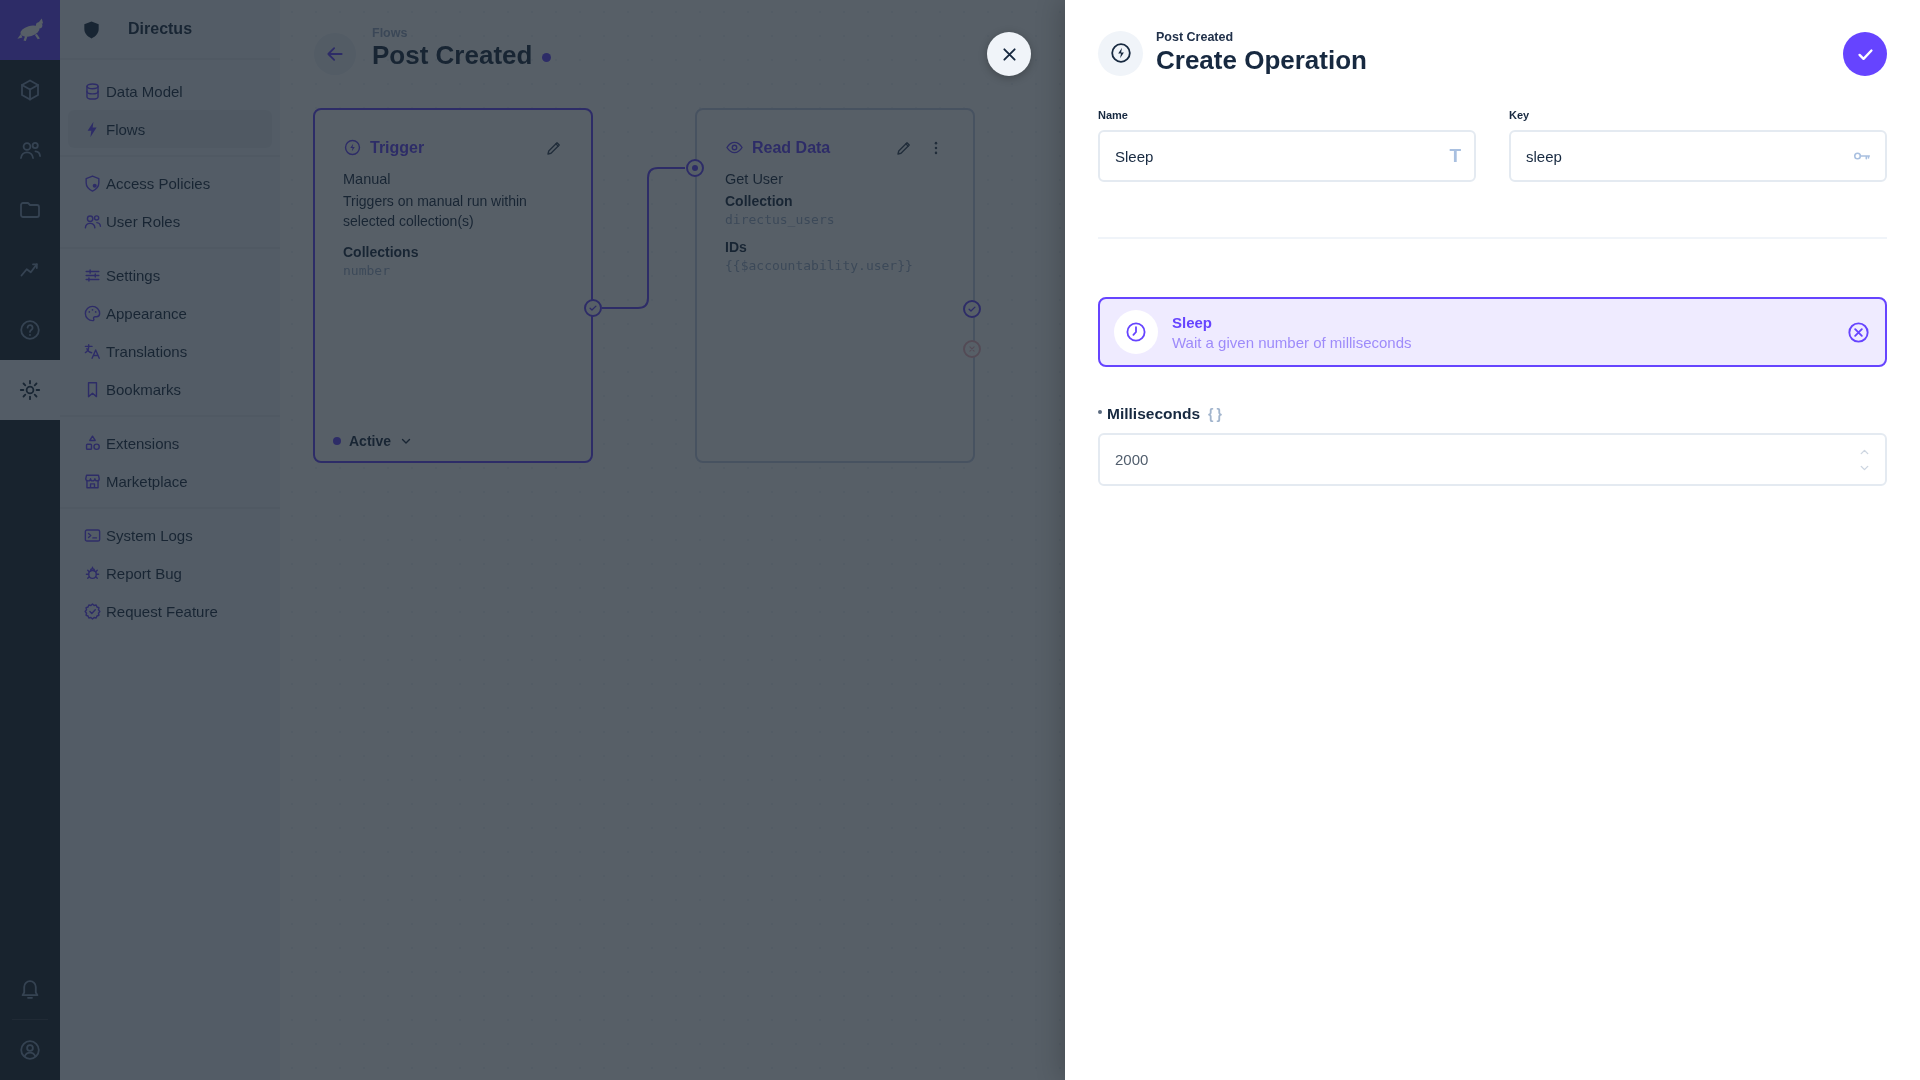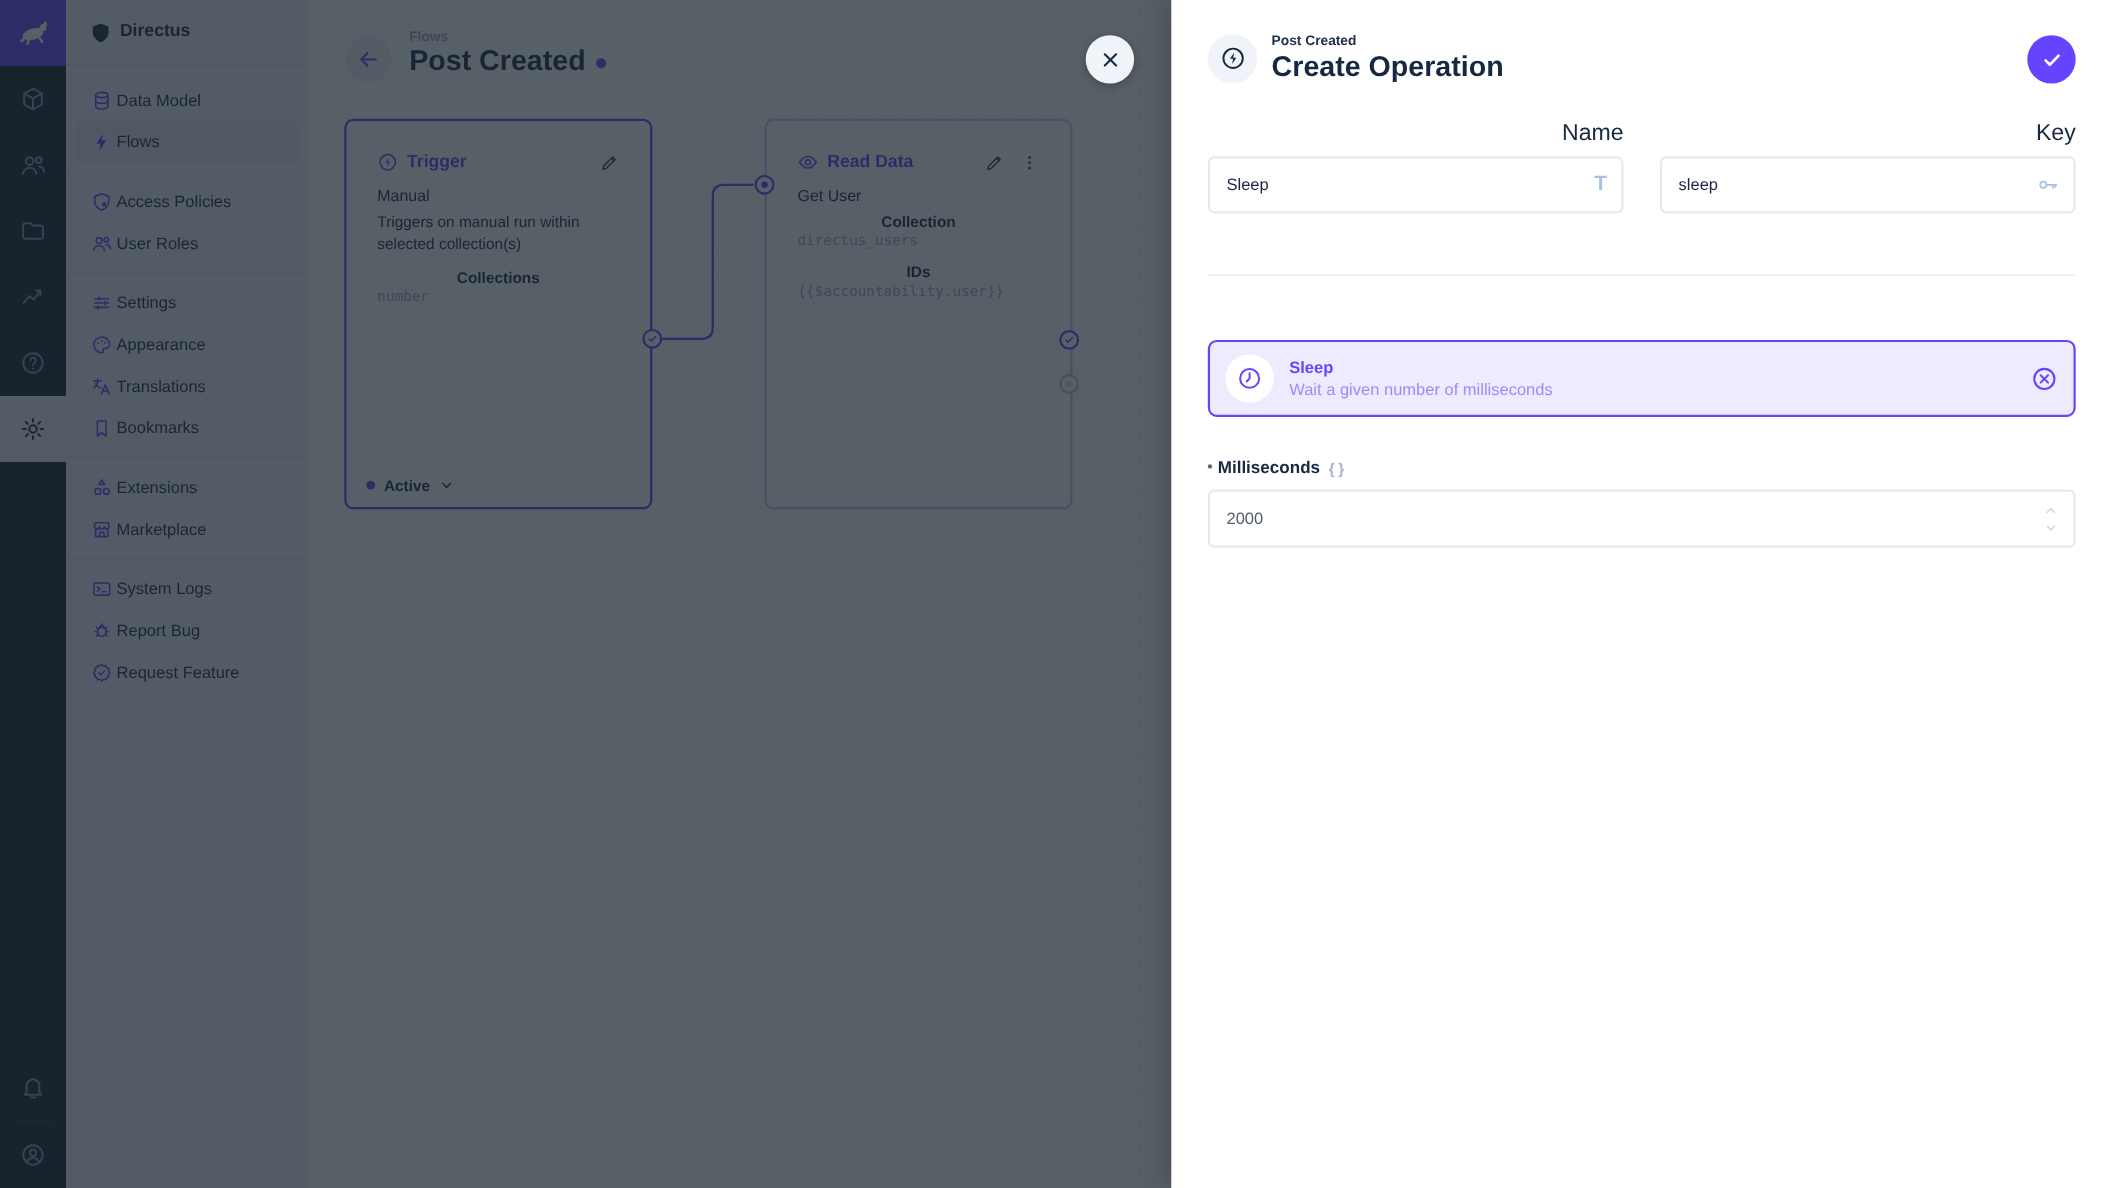--- a/index.html
+++ b/index.html
@@ -11,21 +11,21 @@
   .module-bar { position:absolute; left:0; top:0; width:60px; height:1080px; background:#18222f; z-index:1; }
   .logo-tile { width:60px; height:60px; background:#6644ff; display:flex; align-items:center; justify-content:center; }
   .mod-cell { width:60px; height:60px; display:flex; align-items:center; justify-content:center; color:#8196b1; }
   .mod-cell.active { background:#f0f4f9; color:#172940; }
   .mod-cell svg { width:24px; height:24px; }
   .mod-bottom { position:absolute; bottom:0; left:0; width:60px; }
   .mod-divider { height:1px; width:36px; margin:0 auto; background:rgba(255,255,255,.12); }
 
   
   .nav { position:absolute; left:60px; top:0; width:220px; height:1080px; background:#f0f4f9; z-index:1; }
-  .project-bar { height:60px; display:flex; align-items:center; gap:7px; padding:0 21px; border-bottom:2px solid #e4eaf1; }
+  .project-bar { height:60px; display:flex; align-items:center; gap:26px; padding:0 21px; border-bottom:2px solid #e4eaf1; }
   .project-bar svg { width:21px; height:21px; }
   .project-name { font-size:16px; font-weight:700; color:#172940; }
   .nav-items { padding-top:12px; }
   .nav-item { height:38px; display:flex; align-items:center; gap:4px; padding:0 23px; cursor:pointer; }
   .nav-item svg { width:19px; height:19px; color:#6644ff; flex:none; }
   .nav-item span { font-size:15px; font-weight:500; color:#172940; white-space:nowrap; }
   .nav-item.active { background:#e4eaf1; border-radius:6px; margin:0 8px; padding:0 15px; }
   .nav-divider { height:2px; background:#e4eaf1; margin:7px 0; }
 
   
@@ -44,21 +44,21 @@
   .panel { position:absolute; width:280px; height:355px; background:#fff; border-radius:8px; padding:28px; z-index:2; }
   .panel.trigger { left:33px; top:108px; border:2px solid #6644ff; }
   .panel.readdata { left:415px; top:108px; border:2px solid #c3cde6; }
   .panel-head { display:flex; align-items:center; gap:8px; }
   .panel-head svg.p-ico { width:19px; height:19px; color:#6644ff; flex:none; }
   .panel-title { font-size:16px; font-weight:700; color:#6644ff; flex:1; }
   .panel-actions { display:flex; align-items:center; gap:14px; color:#37465a; }
   .panel-actions svg { width:18px; height:18px; cursor:pointer; }
   .p-line1 { margin-top:14px; font-size:14.5px; color:#172940; }
   .p-desc { margin-top:4px; font-size:14px; line-height:1.45; color:#172940; width:238px; }
-  .p-opt-label { margin-top:12px; font-size:14px; font-weight:700; color:#172940;text-align:center; }
+  .p-opt-label { margin-top:12px; font-size:14px; font-weight:700; color:#172940; }
   .p-opt-value { margin-top:3px; font-size:13px; font-family:"DejaVu Sans Mono", monospace; color:#9badc9; }
   .status-row { position:absolute; left:18px; bottom:12px; display:flex; align-items:center; gap:8px; cursor:pointer; }
   .status-dot { width:8px; height:8px; border-radius:50%; background:#6644ff; }
   .status-label { font-size:14px; font-weight:600; color:#172940; }
   .status-row svg { width:14px; height:14px; color:#172940; }
 
   .conn { position:absolute; width:18px; height:18px; border-radius:50%; background:#fff; border:2px solid #6644ff;
     z-index:3; display:flex; align-items:center; justify-content:center; color:#6644ff; }
   .conn svg { width:10px; height:10px; }
   .conn .indot { width:6px; height:6px; border-radius:50%; background:#6644ff; }
@@ -78,21 +78,21 @@
   .drawer-ico { width:45px; height:45px; border-radius:50%; background:#f0f4f9; display:flex; align-items:center; justify-content:center; flex:none; }
   .drawer-ico svg { width:24px; height:24px; color:#172940; }
   .drawer-titles { margin-left:13px; }
   .drawer-crumb { font-size:12.5px; font-weight:600; color:#21314a; }
   .drawer-title { font-size:26px; font-weight:700; color:#172940; margin-top:1px; }
   .done-btn { position:absolute; right:33px; top:32px; width:44px; height:44px; border-radius:50%; background:#6644ff;
     display:flex; align-items:center; justify-content:center; cursor:pointer; }
   .done-btn svg { width:19px; height:19px; color:#fff; }
 
   .field-grid { display:grid; grid-template-columns:1fr 1fr; gap:33px; margin-top:33px; }
-  .f-label { font-size:21px; font-weight:400; color:#172940; margin-bottom:9px;text-align:right; }
+  .f-label { font-size:11px; font-weight:700; color:#172940; margin-bottom:9px; }
   .input-wrap { position:relative; }
   .text-input { width:100%; height:52px; border:2px solid #e4eaf1; border-radius:6px; padding:0 46px 0 15px;
     font-size:15px; color:#172940; font-family:"Liberation Sans", sans-serif; background:#fff; outline:none; }
   .input-glyph { position:absolute; right:15px; top:50%; transform:translateY(-50%); color:#a9c0e0;
     font-size:19px; font-weight:700; }
   .input-glyph svg { width:21px; height:21px; display:block; }
 
   .drawer-divider { height:2px; background:#f0f4f9; margin-top:55px; }
 
   .op-card { margin-top:58px; height:70px; border:2px solid #6644ff; border-radius:8px; background:#efebff;

